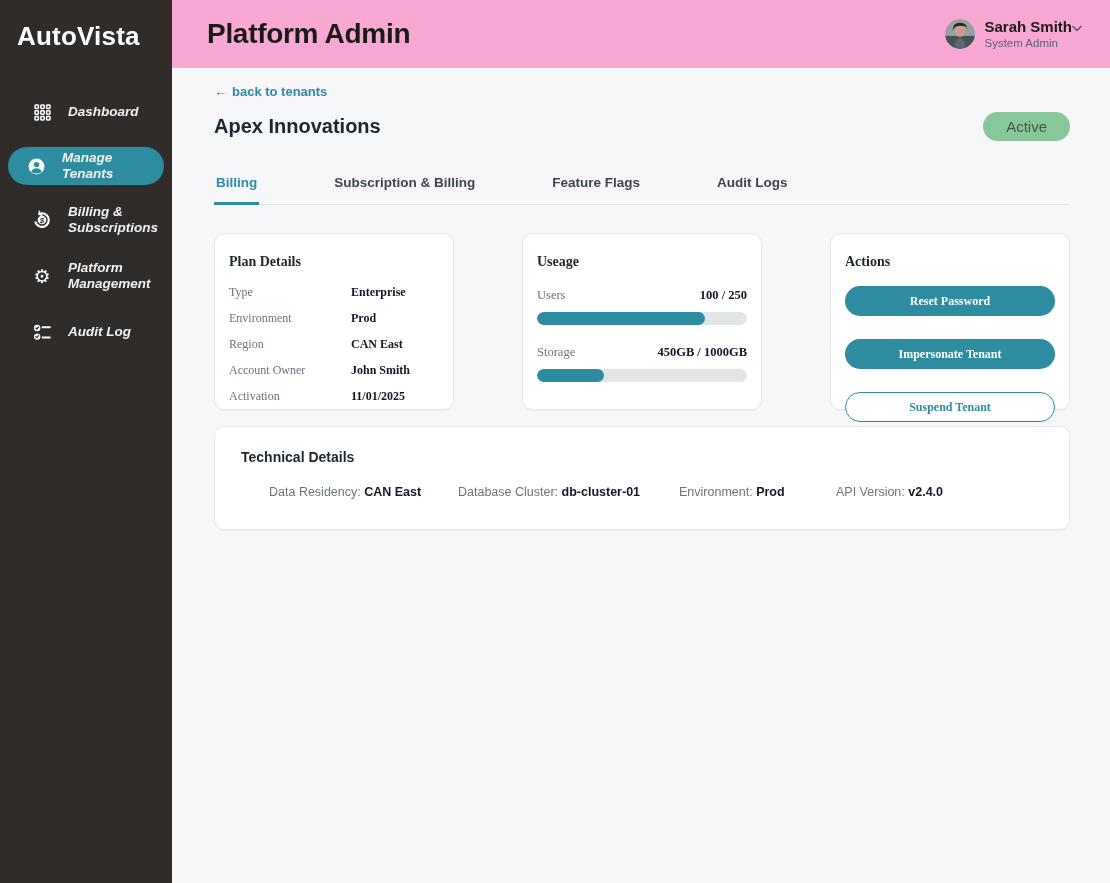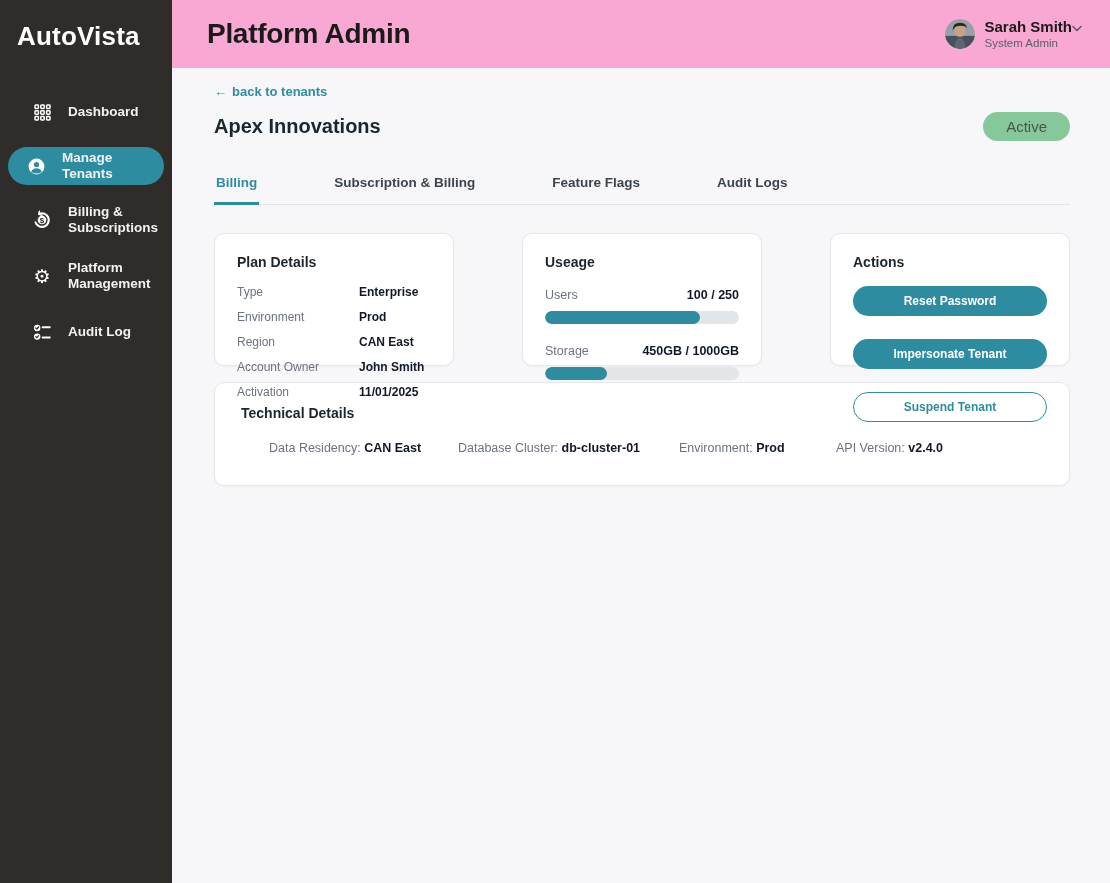--- a/index.html
+++ b/index.html
@@ -23,21 +23,21 @@
     flex-direction: column;
   }
   .logo {
     font-size: 26px;
     font-weight: 800;
     letter-spacing: 0.2px;
     color: #FFFFFF;
     padding: 21px 0 0 17px;
     height: 78px;
   }
-  .nav { display: flex; flex-direction: column; margin-top: 6px; }
+  .nav { display: flex; flex-direction: column; margin-top: 6px; font-style: italic; }
   .nav-item {
     display: flex;
     align-items: center;
     gap: 16px;
     padding: 0 10px 0 24px;
     min-height: 42px;
     margin: 7px 8px;
     font-size: 13.5px;
     font-weight: 600;
     line-height: 1.15;
@@ -122,21 +122,21 @@
     margin-top: 28px;
     display: flex;
     justify-content: space-between;
   }
   .card {
     background: #FFFFFF;
     border: 1px solid #E7E8EC;
     border-radius: 10px;
     box-shadow: 0 1px 2px rgba(20,25,35,0.04);
   }
-  .card-sm { width: 240px; height: 133px; padding: 20px 22px; }
+  .card-sm { width: 240px; height: 177px; padding: 20px 14px; font-family: Liberation Serif, serif; }
   .card-title { font-size: 14px; font-weight: 700; color: #1C262E; }
 
   
   .kv-rows { margin-top: 15px; display: flex; flex-direction: column; gap: 11px; }
   .kv-row { display: flex; align-items: baseline; font-size: 12px; }
   .kv-label { flex: 0 0 122px; color: #6B7280; }
   .kv-value { font-weight: 700; color: #111827; }
 
   
   .meter { margin-top: 18px; }

